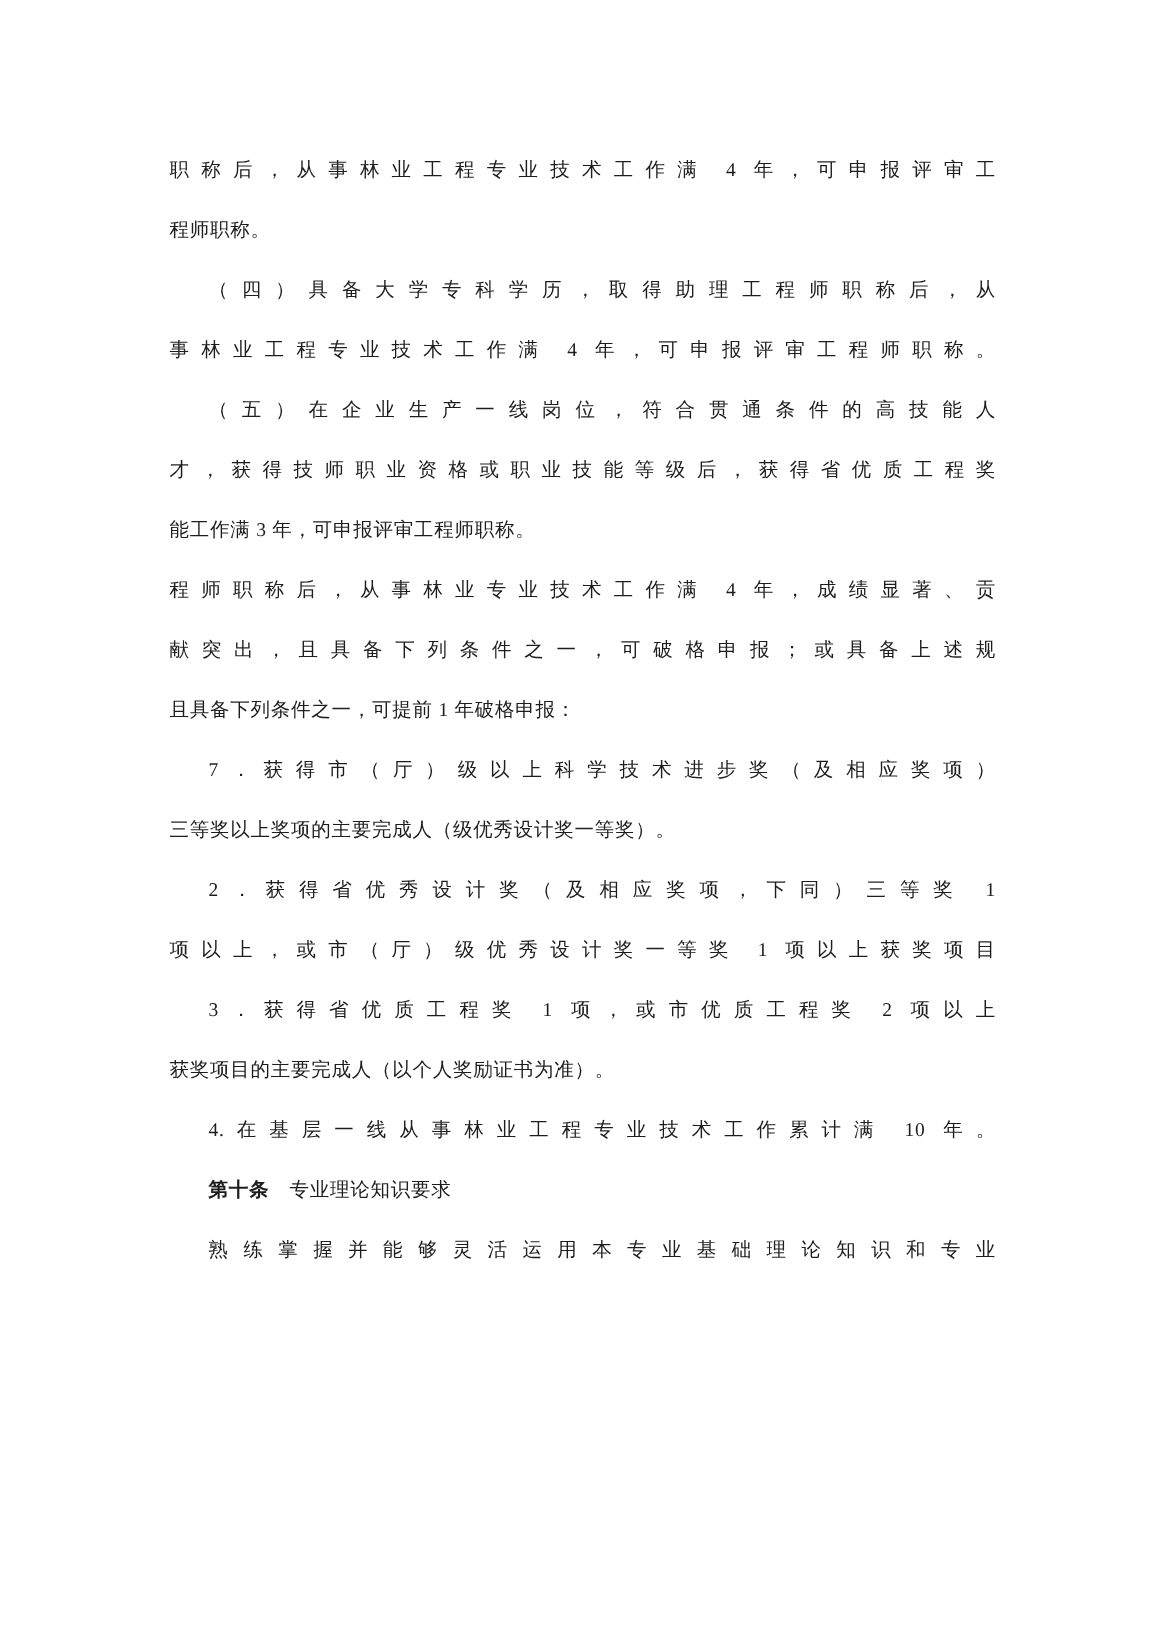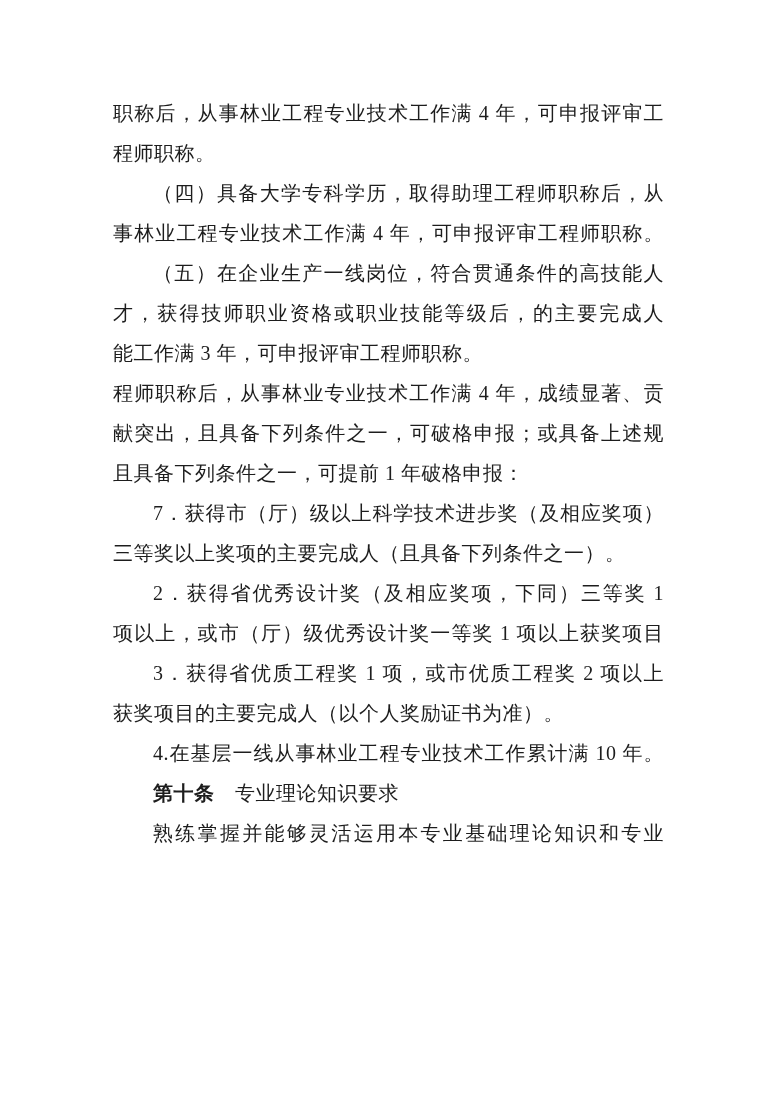--- a/index.html
+++ b/index.html
@@ -13,21 +13,21 @@
     height: 1099px;
     background: #ffffff;
     overflow: hidden;
   }
   .text-block {
     position: absolute;
     left: 113px;
     top: 93px;
     width: 551px;
     font-family: "Liberation Serif", "DejaVu Serif", serif;
-    font-size: 20px;
+    font-size: 13px;
     line-height: 40px;
     color: #1d1d1d;
     letter-spacing: 0.5px;
   }
   .line {
     text-align: justify;
     text-align-last: justify;
     text-justify: inter-character;
     height: 40px;
   }
@@ -44,27 +44,27 @@
 </head>
 <body>
 
 <div class="page">
   <div class="text-block">
     <div class="line">职称后，从事林业工程专业技术工作满 4 年，可申报评审工</div>
     <div class="line end">程师职称。</div>
     <div class="line indent">（四）具备大学专科学历，取得助理工程师职称后，从</div>
     <div class="line">事林业工程专业技术工作满 4 年，可申报评审工程师职称。</div>
     <div class="line indent">（五）在企业生产一线岗位，符合贯通条件的高技能人</div>
-    <div class="line">才，获得技师职业资格或职业技能等级后，的主要完成人</div>
+    <div class="line">才，获得技师职业资格或职业技能等级后，获得省优质工程奖</div>
     <div class="line end">能工作满 3 年，可申报评审工程师职称。</div>
     <div class="line">程师职称后，从事林业专业技术工作满 4 年，成绩显著、贡</div>
     <div class="line">献突出，且具备下列条件之一，可破格申报；或具备上述规</div>
     <div class="line end">且具备下列条件之一，可提前 1 年破格申报：</div>
     <div class="line indent">7．获得市（厅）级以上科学技术进步奖（及相应奖项）</div>
-    <div class="line end">三等奖以上奖项的主要完成人（且具备下列条件之一）。</div>
+    <div class="line end">三等奖以上奖项的主要完成人（级优秀设计奖一等奖）。</div>
     <div class="line indent">2．获得省优秀设计奖（及相应奖项，下同）三等奖 1</div>
     <div class="line">项以上，或市（厅）级优秀设计奖一等奖 1 项以上获奖项目</div>
     <div class="line indent">3．获得省优质工程奖 1 项，或市优质工程奖 2 项以上</div>
     <div class="line end">获奖项目的主要完成人（以个人奖励证书为准）。</div>
     <div class="line indent">4.在基层一线从事林业工程专业技术工作累计满 10 年。</div>
     <div class="line indent end">
       <b>第十条</b><span>　专业理论知识要求</span>
     </div>
     <div class="line indent">熟练掌握并能够灵活运用本专业基础理论知识和专业</div>
   </div>

